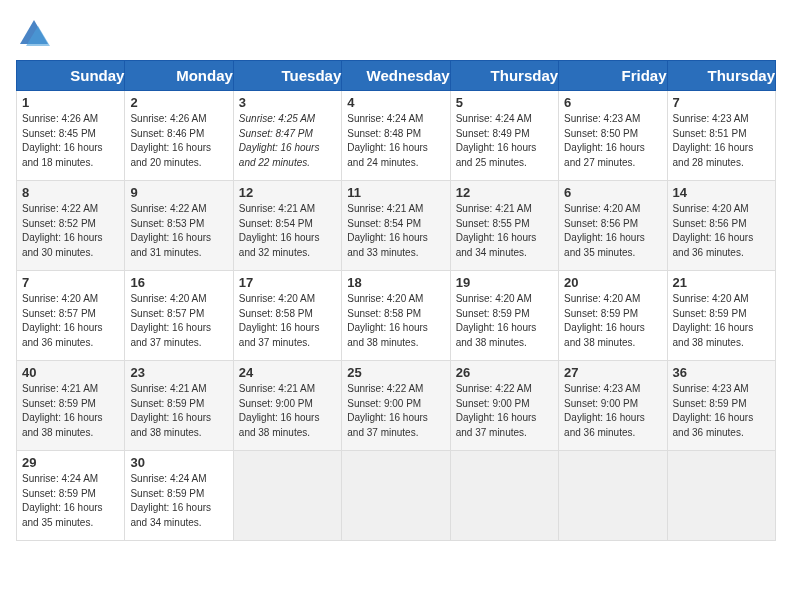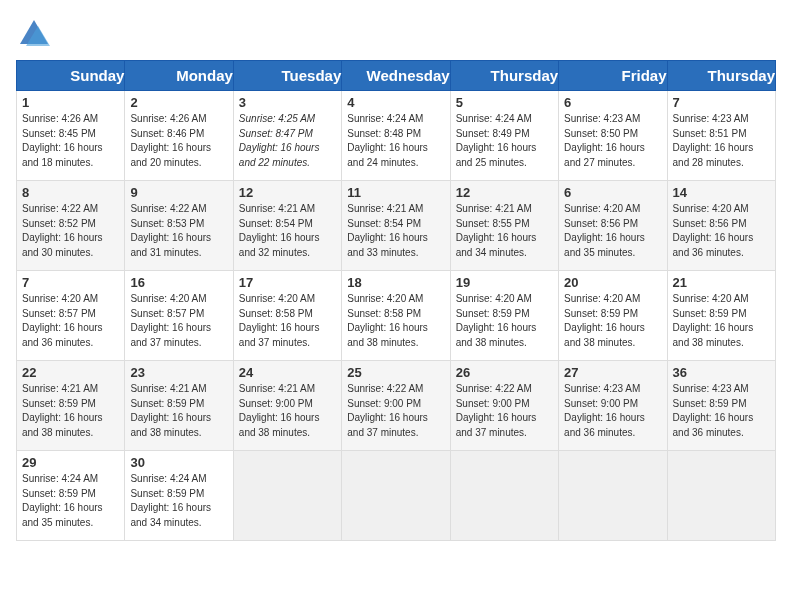--- a/index.html
+++ b/index.html
@@ -276,21 +276,21 @@
         <td>
           <span class="day-num">21</span>
           <div class="day-info" style="white-space: pre-line;">Sunrise: 4:20 AM
 Sunset: 8:59 PM
 Daylight: 16 hours
 and 38 minutes.</div>
         </td>
       </tr>
       <tr>
         <td>
-          <span class="day-num">22</span>
+          <span class="day-num">40</span>
           <div class="day-info" style="white-space: pre-line;">Sunrise: 4:21 AM
 Sunset: 8:59 PM
 Daylight: 16 hours
 and 38 minutes.</div>
         </td>
         <td>
           <span class="day-num">23</span>
           <div class="day-info" style="white-space: pre-line;">Sunrise: 4:21 AM
 Sunset: 8:59 PM
 Daylight: 16 hours

